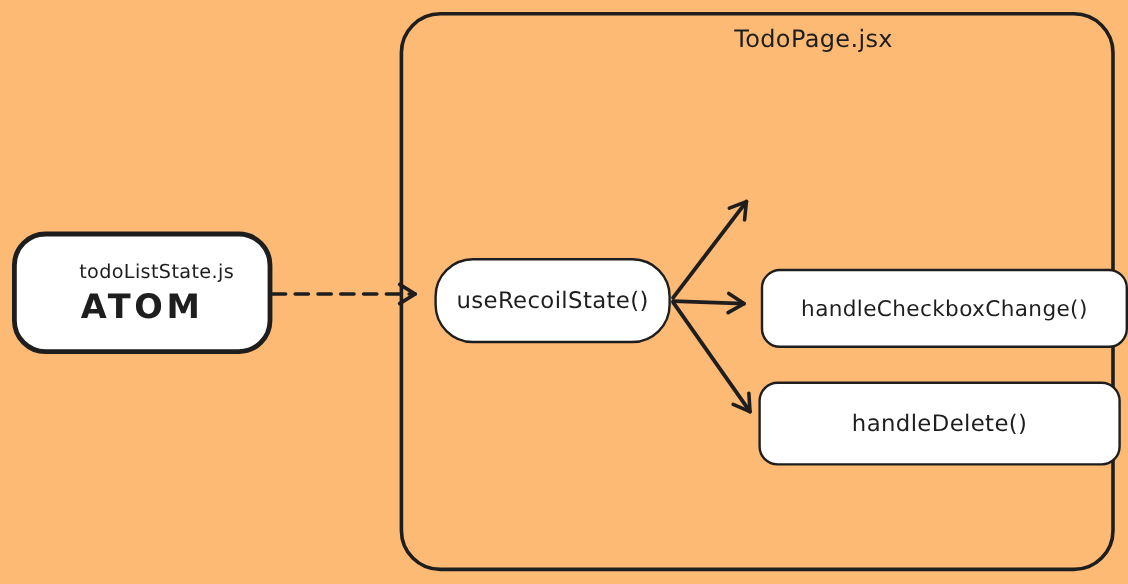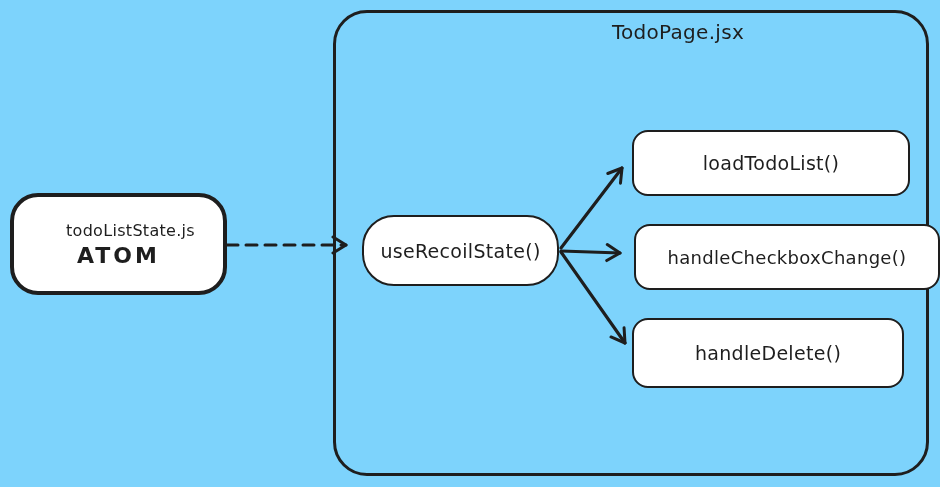--- a/index.html
+++ b/index.html
@@ -3,21 +3,21 @@
 <meta charset="utf-8">
 <style>
   * { margin: 0; padding: 0; box-sizing: border-box; }
   html, body { background: #ffffff; }
   body { font-family: "DejaVu Sans", sans-serif; color: #1e1e1e; }
 
   .canvas {
     position: relative;
     width: 940px;
     height: 487px;
-    background: #7dd3fc;
+    background: #fdba74;
     overflow: hidden;
   }
 
   .arrows-layer {
     position: absolute;
     left: 0; top: 0;
     width: 940px; height: 487px;
     pointer-events: none;
   }
 
@@ -38,21 +38,21 @@
     border-width: 4px;
     border-radius: 28px;
     gap: 3px;
   }
   .atom-file-label {
     font-size: 16px;
     letter-spacing: 0.3px;
     margin-left: 24px;
   }
   .atom-title-label {
-    font-size: 22px;
+    font-size: 28px;
     font-weight: bold;
     letter-spacing: 3px;
   }
 
   .node-container {
     left: 333px; top: 10px;
     width: 596px; height: 466px;
     border-width: 3.5px;
     border-radius: 34px;
     background: transparent;
@@ -83,21 +83,21 @@
 
   .node-handle-checkbox {
     left: 634px; top: 224px;
     width: 306px; height: 66px;
     border-radius: 16px;
     font-size: 18px;
   }
 
   .node-handle-delete {
     left: 632px; top: 318px;
-    width: 272px; height: 70px;
+    width: 302px; height: 70px;
     border-radius: 16px;
     font-size: 19px;
   }
 
   .node-label {
     letter-spacing: 0.3px;
     padding: 0 8px;
   }
 </style>
 </head>
@@ -126,23 +126,20 @@
 
   <div class="node node-atom">
     <div class="atom-file-label">todoListState.js</div>
     <div class="atom-title-label">ATOM</div>
   </div>
 
   <div class="node node-use-recoil">
     <div class="node-label">useRecoilState()</div>
   </div>
 
-  <div class="node node-load-todo">
-    <div class="node-label">loadTodoList()</div>
-  </div>
 
   <div class="node node-handle-checkbox">
     <div class="node-label">handleCheckboxChange()</div>
   </div>
 
   <div class="node node-handle-delete">
     <div class="node-label">handleDelete()</div>
   </div>
 
 </div>

